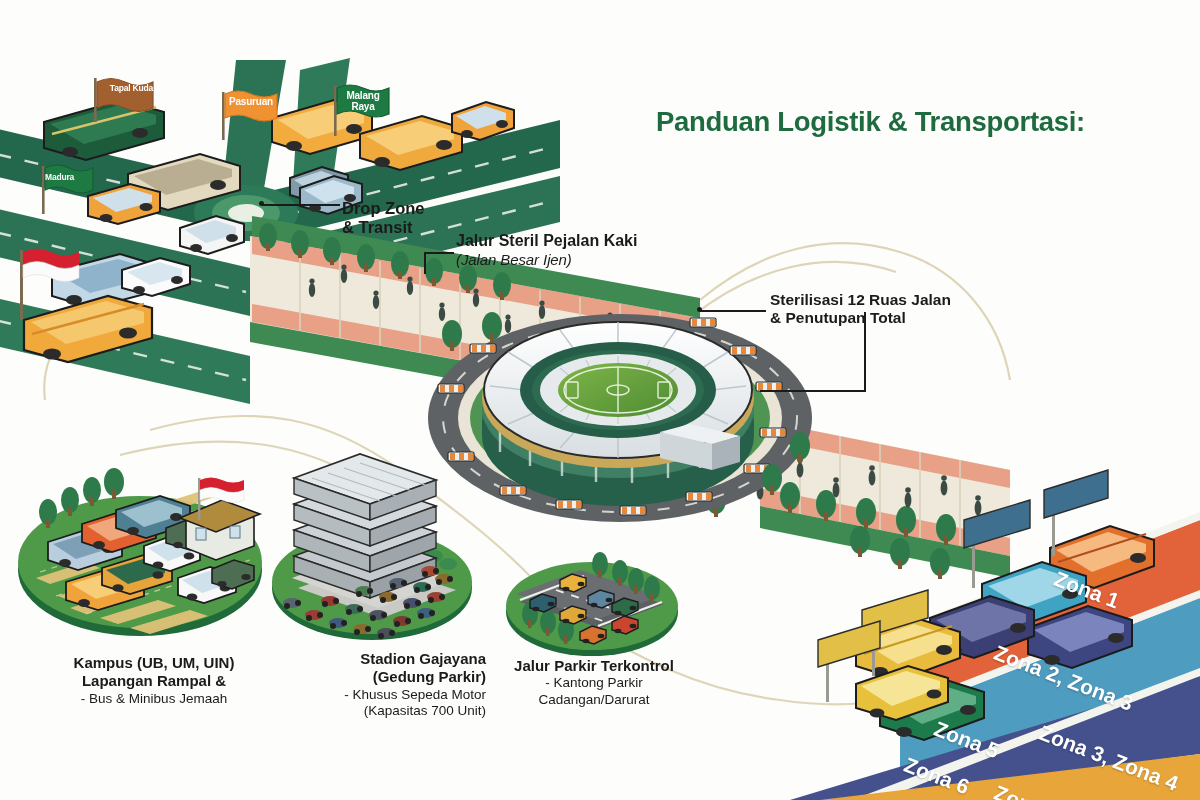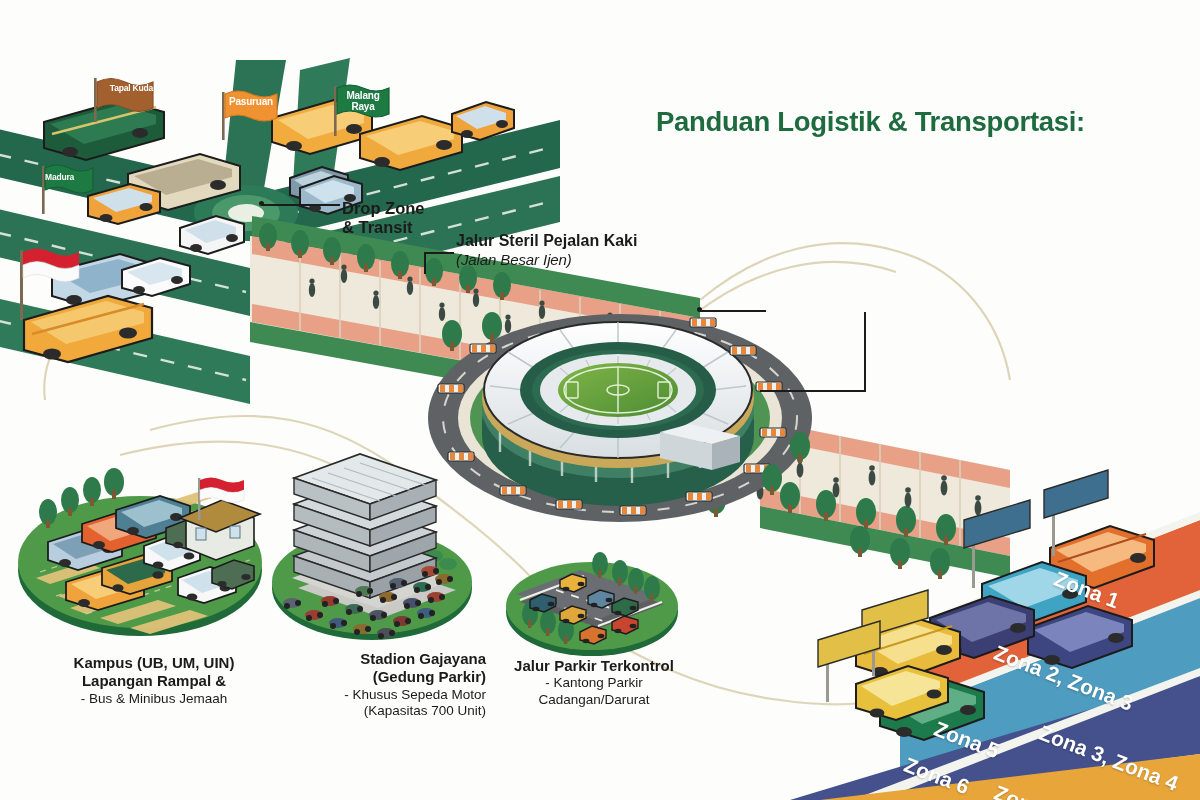--- a/index.html
+++ b/index.html
@@ -957,20 +957,24 @@
   <div class="lead" style="left:262px;top:204px;width:78px;"></div>
   <div class="dot" style="left:259px;top:201px;"></div>
 
   <div class="callout c-ped">
     <span>Jalur Steril Pejalan Kaki</span>
     <span class="sub">(Jalan Besar Ijen)</span>
   </div>
   <div class="lead" style="left:424px;top:252px;width:30px;"></div>
   <div class="lead" style="left:424px;top:252px;width:1.6px;height:22px;"></div>
 
+  <div class="callout c-ster">
+    <span>Sterilisasi 12 Ruas Jalan</span><br>
+    <span>&amp; Penutupan Total</span>
+  </div>
   <div class="lead" style="left:700px;top:310px;width:66px;"></div>
   <div class="dot" style="left:697px;top:307px;"></div>
   <div class="lead" style="left:760px;top:390px;width:106px;"></div>
   <div class="lead" style="left:864px;top:312px;width:1.6px;height:80px;"></div>
 
 
   <div class="cap cap1">
     <b>Kampus (UB, UM, UIN)</b>
     <b>Lapangan Rampal &amp;</b>
     <span>- Bus &amp; Minibus Jemaah</span>

